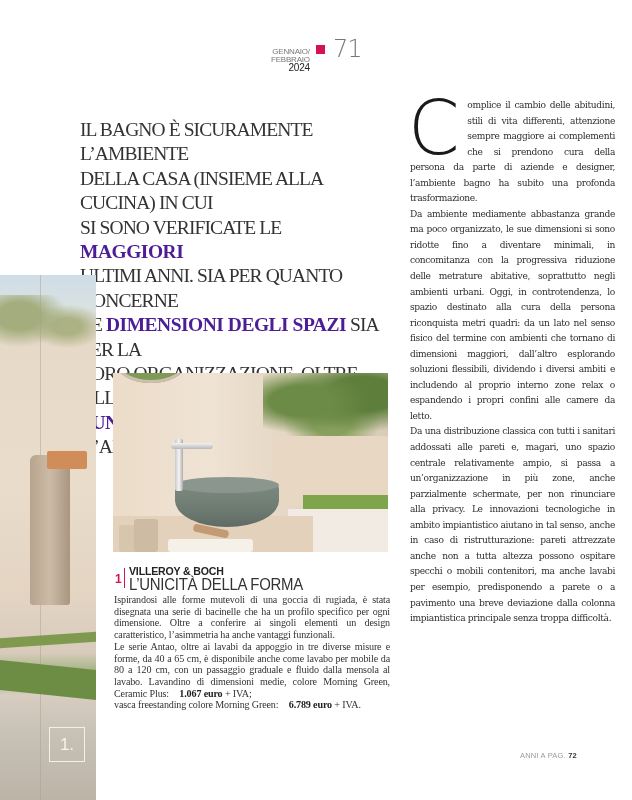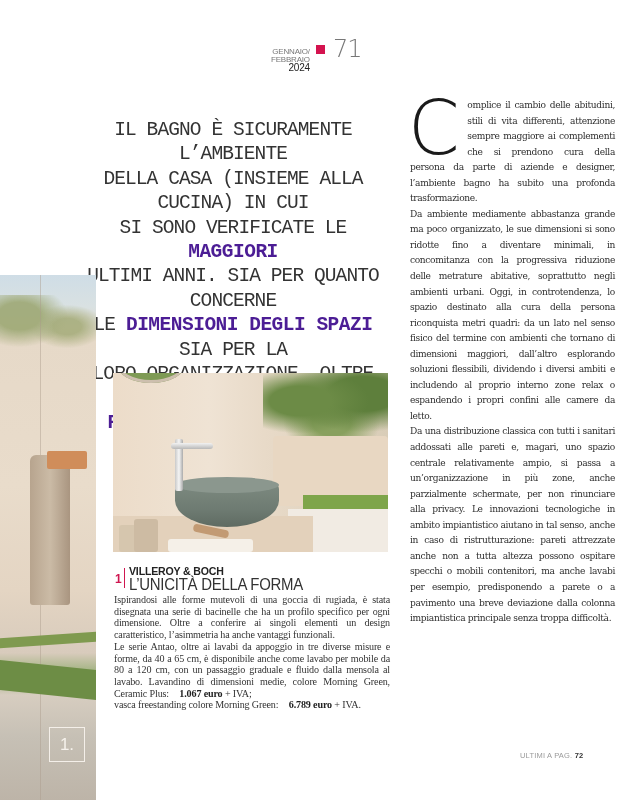--- a/index.html
+++ b/index.html
@@ -8,22 +8,22 @@
 
   
   .issue { position:absolute; left:271px; top:48px; text-align:right; font-family:"Liberation Sans", sans-serif;
            font-size:8px; line-height:8px; color:#777; letter-spacing:-0.2px; }
   .issue .year { color:#222; font-weight:normal; font-size:10px; }
   .mark { position:absolute; left:316px; top:45px; width:9px; height:9px; background:#d4134f; }
   .pageno { position:absolute; left:333px; top:31px; font-family:"DejaVu Sans", sans-serif; font-weight:200;
             font-size:24px; color:#777; letter-spacing:-1px; line-height:36px; }
 
   
-  .headline { position:absolute; left:80px; top:118px; width:306px; text-align:center;
-              font-family:Liberation Mono, monospace; font-size:19.5px; line-height:24.4px; color:#333;
+  .headline { position:absolute; left:80px; top:118px; width:306px; text-align:left;
+              font-family:Liberation Serif, serif; font-size:19.5px; line-height:24.4px; color:#333;
               letter-spacing:-0.9px; }
   .headline .hl { color:#4c1d95; font-weight:bold; letter-spacing:-0.5px; }
 
   
   .img-left { position:absolute; left:0; top:275px; width:96px; height:525px; overflow:hidden;
               background:linear-gradient(180deg,#cfdde6 0%,#d9e1e2 6%,#e6d9c8 12%,#e9dccb 40%,#e4d5c3 60%,#d8cbbc 72%,#9bb07a 76%,#d7cdc0 80%,#c6c0b5 88%,#bdb4a8 100%); }
   .img-left .plants { position:absolute; left:0; top:20px; width:96px; height:70px;
               background:radial-gradient(ellipse at 20% 30%, #9aa56e 0 20%, transparent 45%),
                          radial-gradient(ellipse at 70% 45%, #a4ab78 0 15%, transparent 40%); opacity:.85; }
   .img-left .seam { position:absolute; left:40px; top:0; width:1px; height:100%; background:rgba(170,155,140,.45); }
@@ -130,13 +130,13 @@
   <p>Ispirandosi alle forme mutevoli di una goccia di rugiada, è stata disegnata una serie di bacinelle che ha un profilo specifico per ogni dimensione. Oltre a conferire ai singoli elementi un design caratteristico, l’asimmetria ha anche vantaggi funzionali.</p>
   <p><span>Le serie Antao, oltre ai lavabi da appoggio in tre diverse misure e forme, da 40 a 65 cm, è disponibile anche come lavabo per mobile da 80 a 120 cm, con un passaggio graduale e fluido dalla mensola al lavabo. Lavandino di dimensioni medie, colore Morning Green, Ceramic Plus: </span><b>1.067 euro</b><span> + IVA;</span></p>
   <p><span>vasca freestanding colore Morning Green: </span><b>6.789 euro</b><span> + IVA.</span></p>
 </div>
 
 <div class="article">
   <p><span class="dropcap">C</span><span>omplice il cambio delle abitudini, stili di vita differenti, attenzione sempre maggiore ai complementi che si prendono cura della persona da parte di aziende e designer, l’ambiente bagno ha subito una profonda trasformazione.</span></p>
   <p>Da ambiente mediamente abbastanza grande ma poco organizzato, le sue dimensioni si sono ridotte fino a diventare minimali, in concomitanza con la progressiva riduzione delle metrature abitative, soprattutto negli ambienti urbani. Oggi, in controtendenza, lo spazio destinato alla cura della persona riconquista metri quadri: da un lato nel senso fisico del termine con ambienti che tornano di dimensioni maggiori, dall’altro esplorando soluzioni flessibili, dividendo i diversi ambiti e includendo al proprio interno zone relax o espandendo i propri confini alle camere da letto.</p>
   <p>Da una distribuzione classica con tutti i sanitari addossati alle pareti e, magari, uno spazio centrale relativamente ampio, si passa a un’organizzazione in più zone, anche parzialmente schermate, per non rinunciare alla privacy. Le innovazioni tecnologiche in ambito impiantistico aiutano in tal senso, anche in caso di ristrutturazione: pareti attrezzate anche non a tutta altezza possono ospitare specchi o mobili contenitori, ma anche lavabi per esempio, predisponendo a parete o a pavimento una breve deviazione dalla colonna impiantistica principale senza troppa difficoltà.</p>
 </div>
-<div class="segue"><span>ULTIMI A PAG.</span> <b>72</b></div>
+<div class="segue"><span>ANNI A PAG.</span> <b>72</b></div>
 
 </body></html>

